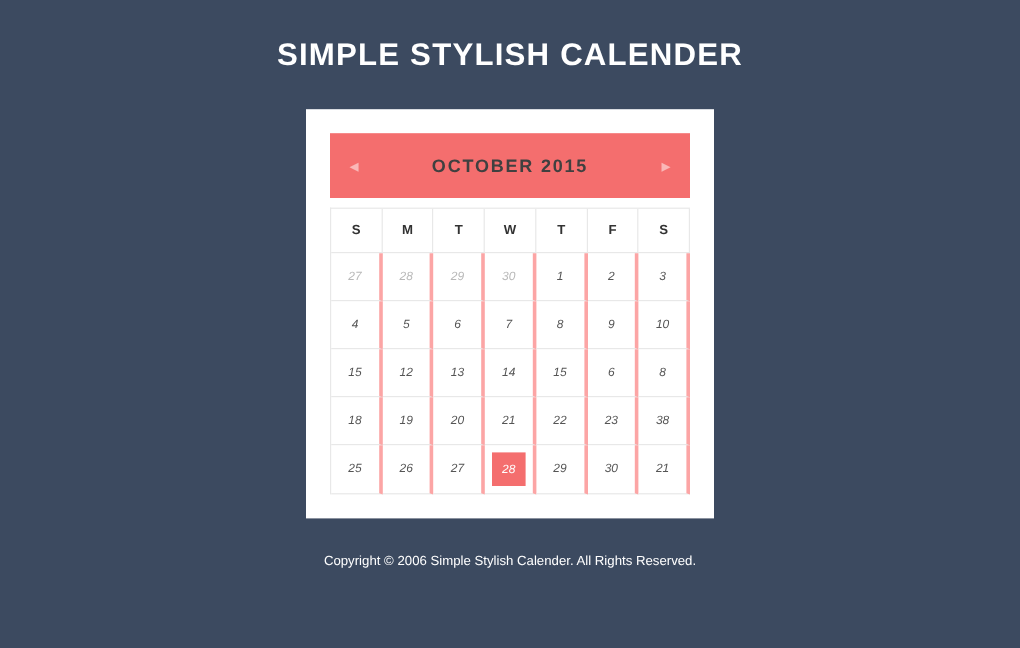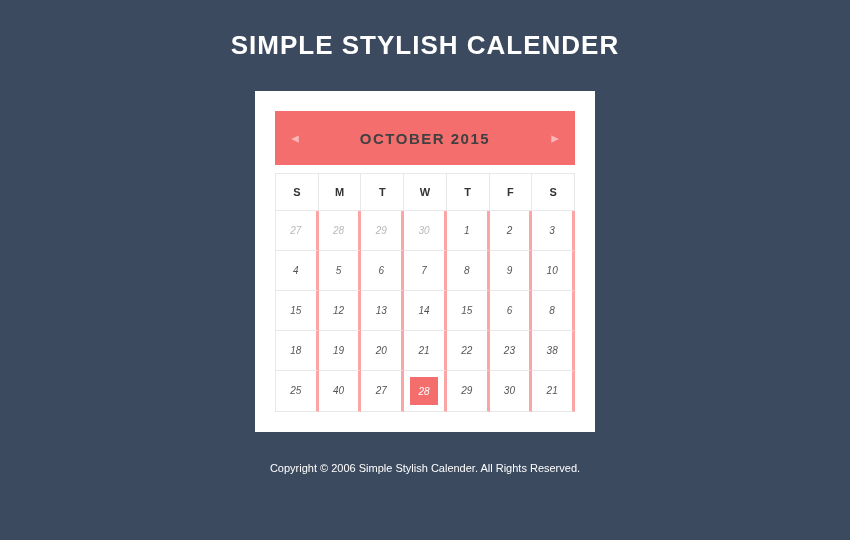--- a/index.html
+++ b/index.html
@@ -138,21 +138,21 @@
       <div class="day-cell">6</div>
       <div class="day-cell">8</div>
       <div class="day-cell">18</div>
       <div class="day-cell">19</div>
       <div class="day-cell">20</div>
       <div class="day-cell">21</div>
       <div class="day-cell">22</div>
       <div class="day-cell">23</div>
       <div class="day-cell">38</div>
       <div class="day-cell">25</div>
-      <div class="day-cell">40</div>
+      <div class="day-cell">26</div>
       <div class="day-cell">27</div>
       <div class="day-cell"><span class="highlight">28</span></div>
       <div class="day-cell">29</div>
       <div class="day-cell">30</div>
       <div class="day-cell">21</div>
     </div>
 </div>
 
 <div class="footer">Copyright © 2006 Simple Stylish Calender. All Rights Reserved.</div>
 

